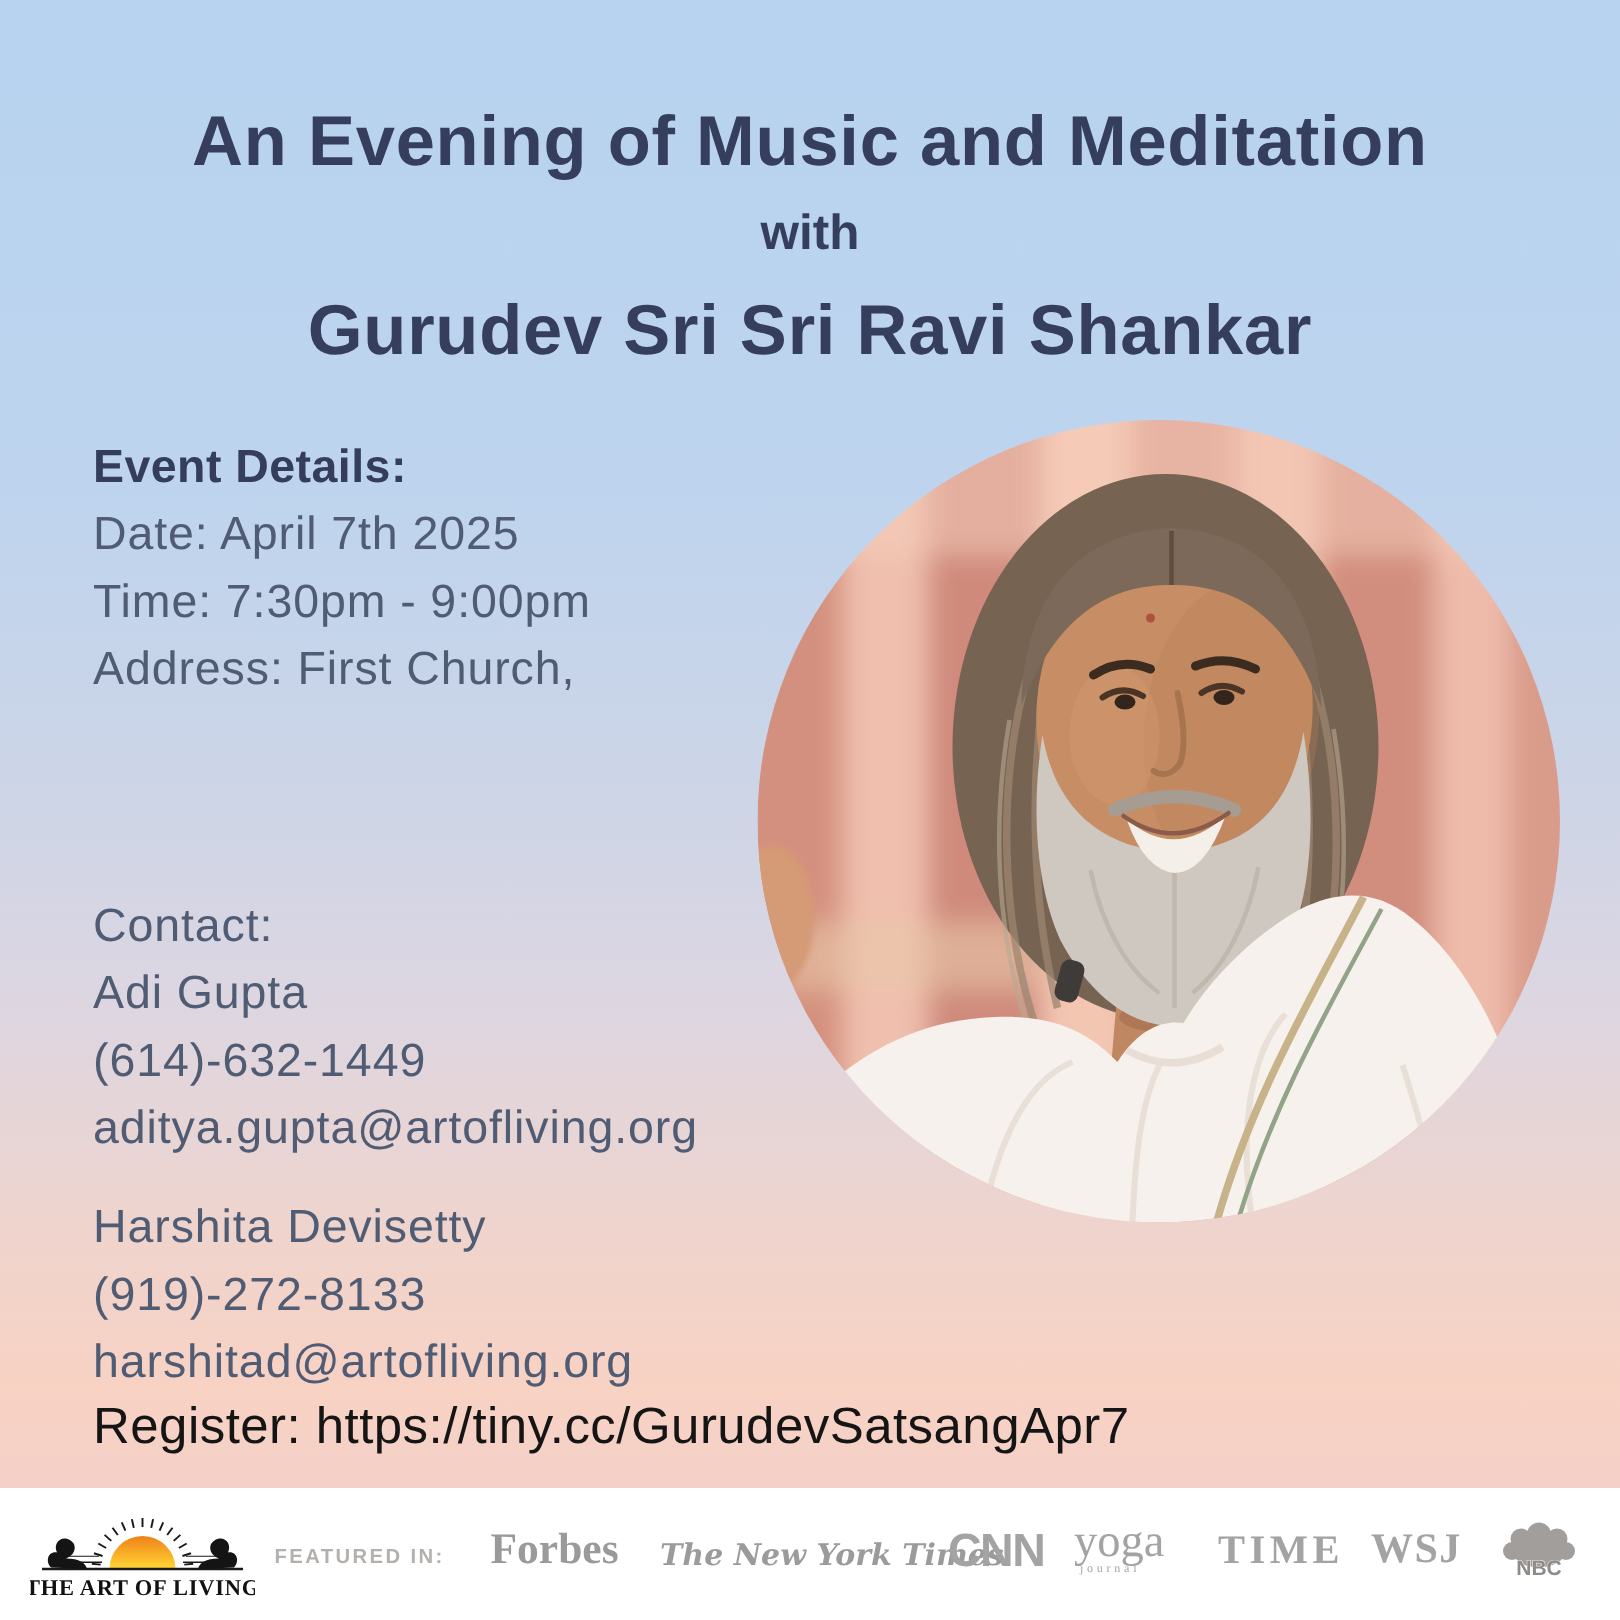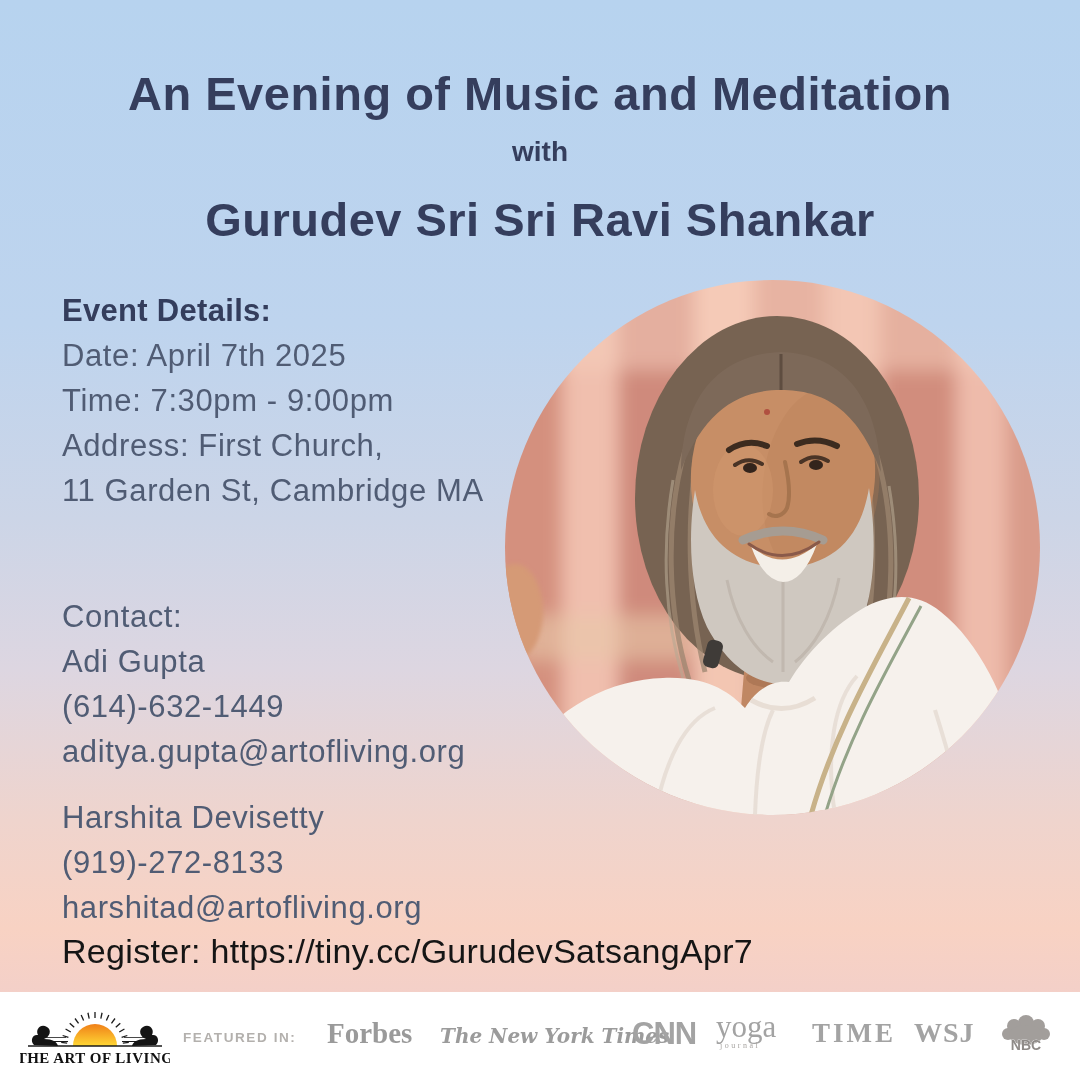--- a/index.html
+++ b/index.html
@@ -3,21 +3,21 @@
 <meta charset="utf-8">
 <style>
   html,body{margin:0;padding:0;background:#888;}
   .poster{
     position:relative;width:1080px;height:1080px;overflow:hidden;
     font-family:"Liberation Sans",sans-serif;
     background:linear-gradient(180deg,#b7d3ef 0%,#bed4ee 30%,#ccd5e7 48%,#ddd6e1 62%,#efd4cd 76%,#f8d2c3 86%,#f2cfca 94%,#e9ccd3 100%);
   }
   .t-center{position:absolute;left:0;width:1080px;text-align:center;color:#353e5d;}
   .title1{top:66px;font-size:47px;font-weight:800;letter-spacing:.5px;}
-  .title2{top:136px;font-size:28px;font-weight:700;}
+  .title2{top:136px;font-size:33px;font-weight:700;}
   .title3{top:192px;font-size:47px;font-weight:800;letter-spacing:.5px;}
   .block{position:absolute;left:62px;font-size:31px;line-height:45px;letter-spacing:.6px;color:#505c74;}
   .block .bh{font-weight:700;color:#343d5c;letter-spacing:.3px;}
   .details{top:288px;}
   .contact1{top:594px;}
   .contact2{top:795px;}
   .register{position:absolute;left:62px;top:932px;font-size:34px;font-weight:400;color:#151515;letter-spacing:.3px;}
   .photo{position:absolute;left:505px;top:280px;width:535px;height:535px;border-radius:50%;overflow:hidden;}
   .photo svg{display:block;}
   .footer{position:absolute;left:0;top:992px;width:1080px;height:88px;background:#ffffff;}
@@ -40,21 +40,20 @@
 
   <div class="t-center title1">An Evening of Music and Meditation</div>
   <div class="t-center title2">with</div>
   <div class="t-center title3">Gurudev Sri Sri Ravi Shankar</div>
 
   <div class="block details">
     <div class="bh">Event Details:</div>
     <div>Date: April 7th 2025</div>
     <div>Time: 7:30pm - 9:00pm</div>
     <div>Address: First Church,</div>
-    <div>11 Garden St, Cambridge MA</div>
   </div>
 
   <div class="block contact1">
     <div>Contact:</div>
     <div>Adi Gupta</div>
     <div>(614)-632-1449</div>
     <div>aditya.gupta@artofliving.org</div>
   </div>
 
   <div class="block contact2">

